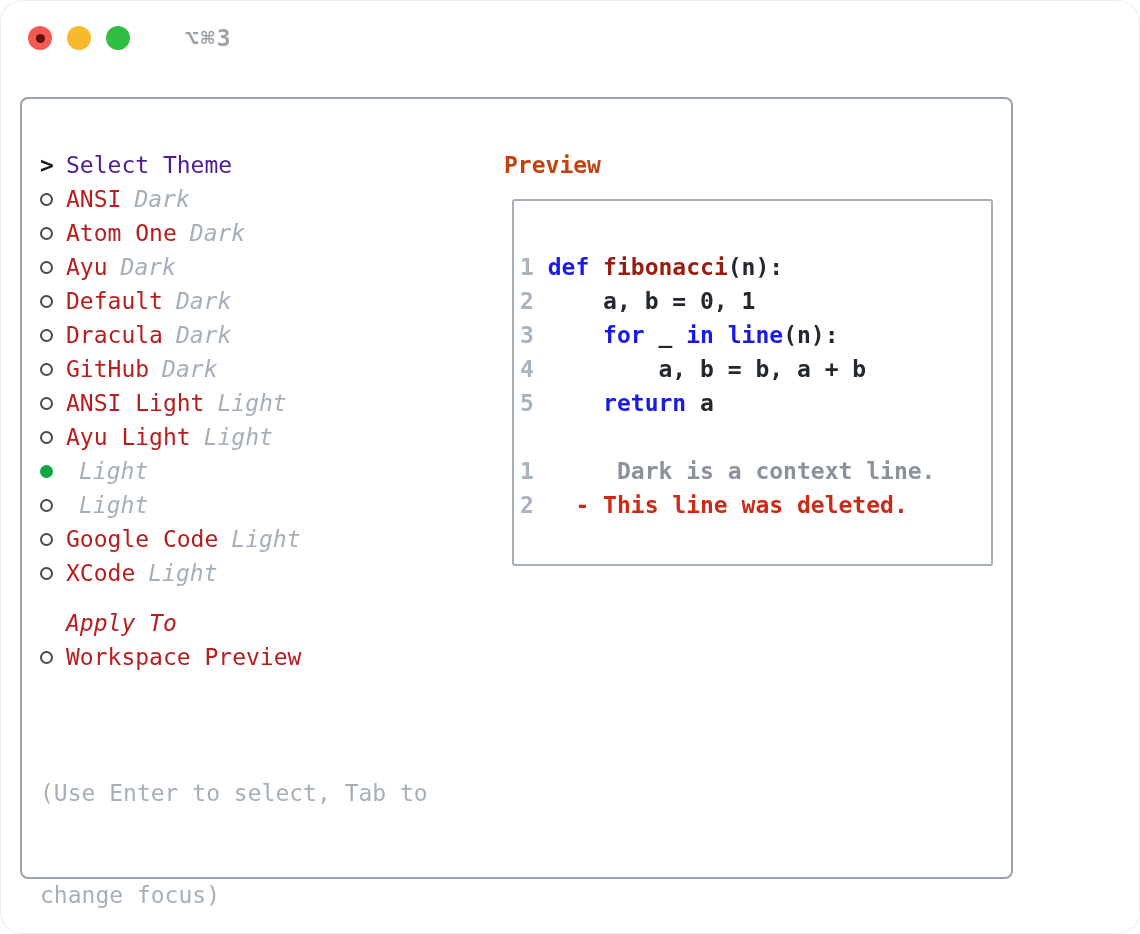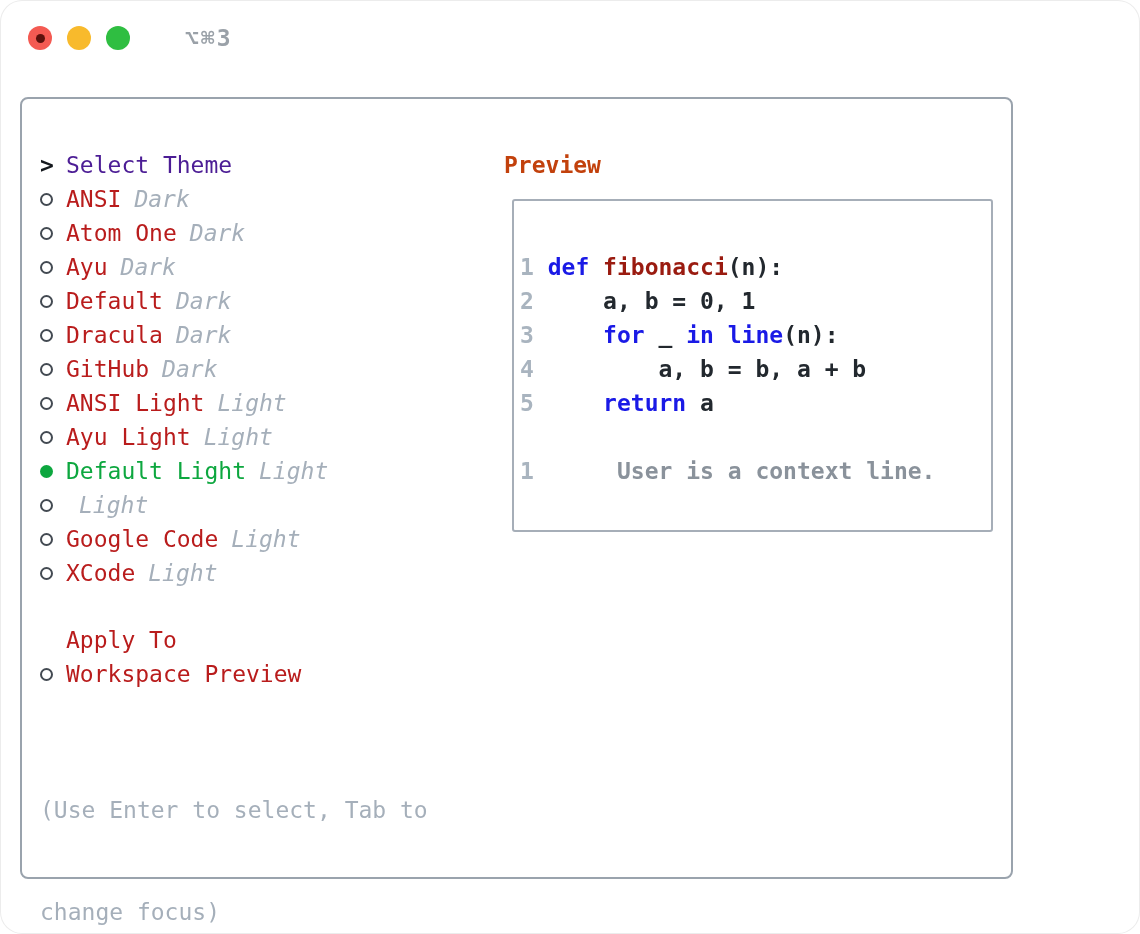--- a/index.html
+++ b/index.html
@@ -21,21 +21,21 @@
   .col-left{position:absolute;left:18px;top:49px;width:440px;font-size:23px;}
   .row{display:flex;align-items:center;height:34px;white-space:pre;}
   .gutter{width:26px;flex:0 0 26px;display:flex;align-items:center;}
   .caret{color:#14181d;font-weight:bold;font-size:23px;}
   .circle{width:13px;height:13px;border-radius:50%;border:2px solid #434a52;box-sizing:border-box;}
   .circle.filled{border:none;background:#0da73f;}
   .hdr{color:#4c1d95;font-weight:normal;}
   .t-name{color:#b91c1c;}
   .t-name.sel{color:#0da73f;}
   .t-tag{color:#a5afba;margin-left:13px;font-style:italic;}
-  .apply-hdr{margin-top:33px;}
+  .apply-hdr{margin-top:16px;font-style:italic;}
   .hint{margin-top:34px;color:#a5afba;line-height:34px;white-space:pre;}
   
   .col-right{position:absolute;left:482px;top:49px;font-size:23px;}
   .pv-title{height:34px;line-height:34px;font-weight:bold;color:#c2410c;}
   .pbox{margin-top:17px;margin-left:8px;width:471px;border:2px solid #a6aeb8;border-radius:3px;
     padding:49px 0 42px 6px;background:#fff;}
   .pv-line{white-space:pre;height:34px;line-height:34px;font-size:23px;font-weight:bold;}
   .num{color:#a9b4bf;}
   .kw{color:#1a1ae6;}
   .fn{color:#9a1b10;}
@@ -66,21 +66,21 @@
 
       <div id="theme-list">
           <div class="row"><span class="gutter"><span class="circle"></span></span><span class="t-name">ANSI</span><span class="t-tag">Dark</span></div>
           <div class="row"><span class="gutter"><span class="circle"></span></span><span class="t-name">Atom One</span><span class="t-tag">Dark</span></div>
           <div class="row"><span class="gutter"><span class="circle"></span></span><span class="t-name">Ayu</span><span class="t-tag">Dark</span></div>
           <div class="row"><span class="gutter"><span class="circle"></span></span><span class="t-name">Default</span><span class="t-tag">Dark</span></div>
           <div class="row"><span class="gutter"><span class="circle"></span></span><span class="t-name">Dracula</span><span class="t-tag">Dark</span></div>
           <div class="row"><span class="gutter"><span class="circle"></span></span><span class="t-name">GitHub</span><span class="t-tag">Dark</span></div>
           <div class="row"><span class="gutter"><span class="circle"></span></span><span class="t-name">ANSI Light</span><span class="t-tag">Light</span></div>
           <div class="row"><span class="gutter"><span class="circle"></span></span><span class="t-name">Ayu Light</span><span class="t-tag">Light</span></div>
-          <div class="row"><span class="gutter"><span class="circle filled"></span></span><span class="t-name sel">Default Light</span><span class="t-tag">Light</span></div>
+          <div class="row"><span class="gutter"><span class="circle filled"></span></span><span class="t-tag">Light</span></div>
           <div class="row"><span class="gutter"><span class="circle"></span></span><span class="t-tag">Light</span></div>
           <div class="row"><span class="gutter"><span class="circle"></span></span><span class="t-name">Google Code</span><span class="t-tag">Light</span></div>
           <div class="row"><span class="gutter"><span class="circle"></span></span><span class="t-name">XCode</span><span class="t-tag">Light</span></div>
         </div>
 
       <div class="row apply-hdr">
         <span class="gutter"></span>
         <span class="t-name">Apply To</span>
       </div>
 
@@ -96,18 +96,19 @@
 
     <div class="col-right">
       <div class="pv-title">Preview</div>
       <div class="pbox" id="preview-lines">
           <div class="pv-line"><span class="num">1 </span><span class="kw">def</span><span class="pl"> </span><span class="fn">fibonacci</span><span class="pl">(n):</span></div>
           <div class="pv-line"><span class="num">2 </span><span class="pl">    a, b = 0, 1</span></div>
           <div class="pv-line"><span class="num">3 </span><span class="pl">    </span><span class="kw">for</span><span class="pl"> _ </span><span class="kw">in</span><span class="pl"> </span><span class="kw">line</span><span class="pl">(n):</span></div>
           <div class="pv-line"><span class="num">4 </span><span class="pl">        a, b = b, a + b</span></div>
           <div class="pv-line"><span class="num">5 </span><span class="pl">    </span><span class="kw">return</span><span class="pl"> a</span></div>
           <div class="pv-line"><span class="num"></span></div>
-          <div class="pv-line"><span class="num">1 </span><span class="ctx">     User is a context line.</span></div>
+          <div class="pv-line"><span class="num">1 </span><span class="ctx">     Dark is a context line.</span></div>
+          <div class="pv-line"><span class="num">2 </span><span class="del">  - This line was deleted.</span></div>
         </div>
     </div>
 
   </div>
 </div>
 
 </body></html>

